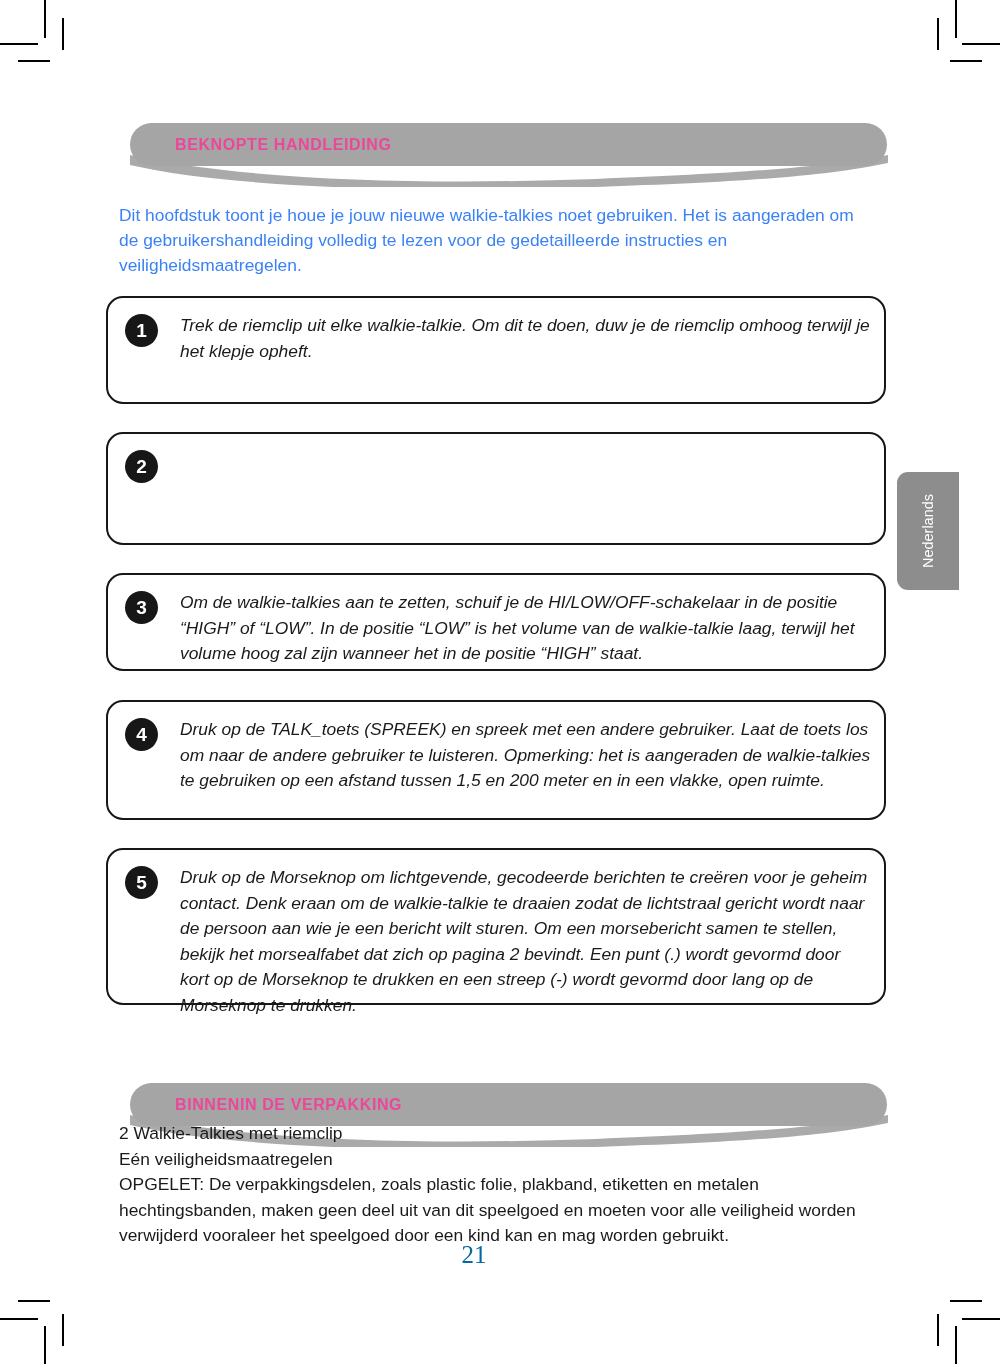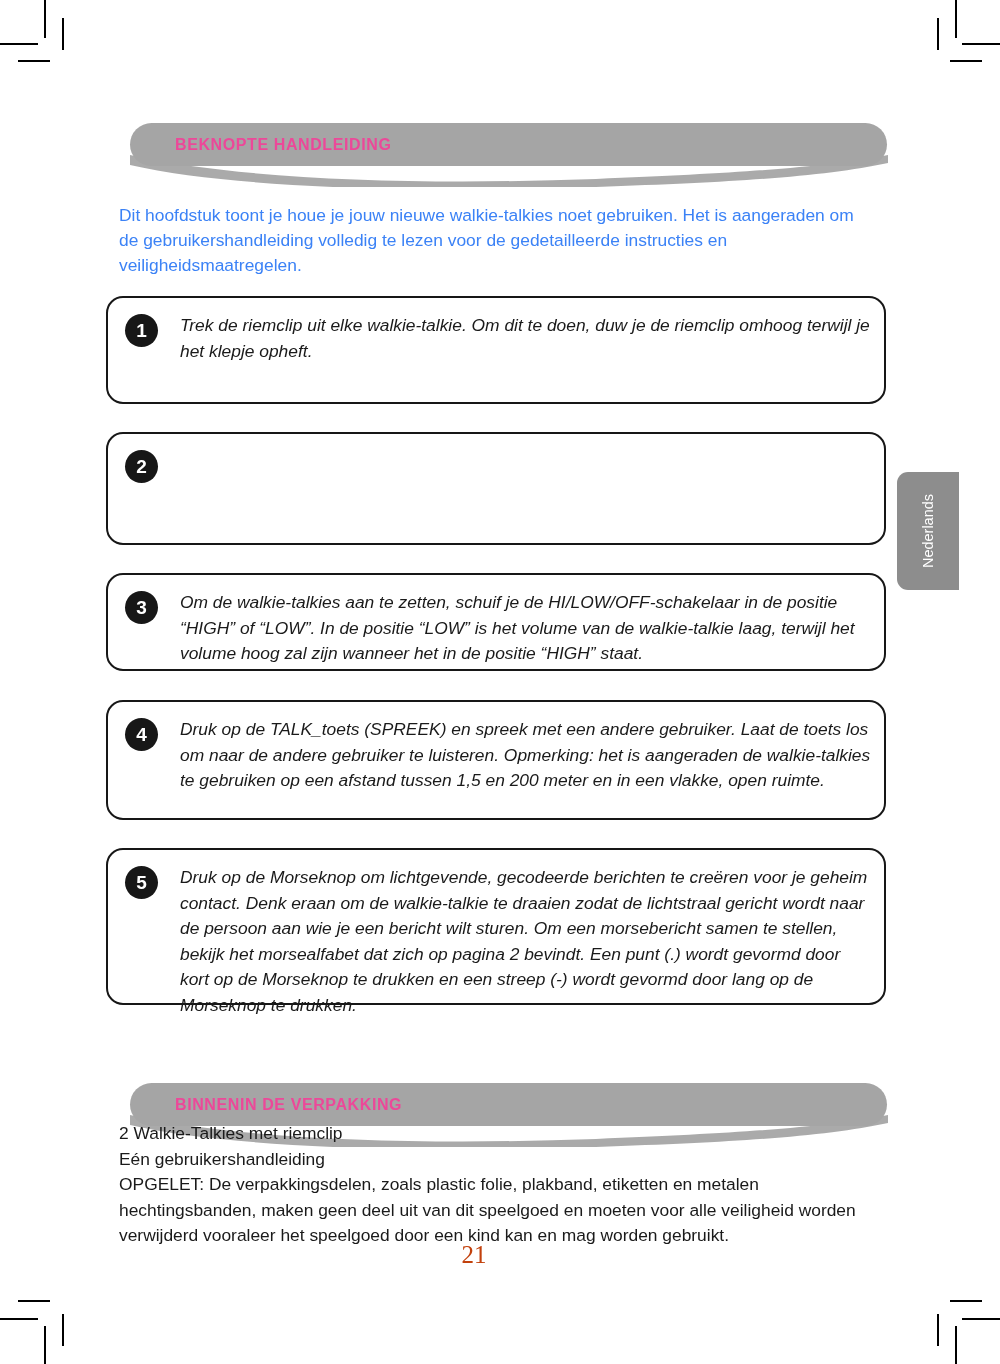--- a/index.html
+++ b/index.html
@@ -184,21 +184,21 @@
 
   
   .page-number {
     position: absolute;
     left: 0;
     top: 1241px;
     width: 948px;
     text-align: center;
     font-family: "Liberation Serif", serif;
     font-size: 25px;
-    color: #c2410c;
+    color: #0369a1;
   }
 </style>
 </head>
 <body>
 
 <div class="page">
 
   <div class="crop v cm-tl-v-out"></div>
   <div class="crop h cm-tl-h-out"></div>
   <div class="crop v cm-tl-v-in"></div>
@@ -260,21 +260,21 @@
       <svg width="765" height="36" viewBox="0 0 765 36" xmlns="http://www.w3.org/2000/svg">
         <path d="M4 4 C 120 30, 300 34, 470 28 C 620 22, 700 16, 762 4 L 762 12 C 700 25, 620 31, 470 36 C 300 42, 110 38, 4 14 Z" fill="#a5a5a5" opacity="0.95"></path>
       </svg>
     </div>
     <div class="pill"></div>
     <div class="pill-label">BINNENIN DE VERPAKKING</div>
   </div>
 
   <div class="packlist">
     <div class="pl-line">2 Walkie-Talkies met riemclip</div>
-    <div class="pl-line">Eén gebruikershandleiding</div>
+    <div class="pl-line">Eén veiligheidsmaatregelen</div>
     <div class="pl-line">OPGELET: De verpakkingsdelen, zoals plastic folie, plakband, etiketten en metalen hechtingsbanden, maken geen deel uit van dit speelgoed en moeten voor alle veiligheid worden verwijderd vooraleer het speelgoed door een kind kan en mag worden gebruikt.</div>
   </div>
 
   <div class="side-tab">
     <div class="tab-label">Nederlands</div>
   </div>
 
   <div class="page-number">21</div>
 
 </div>

